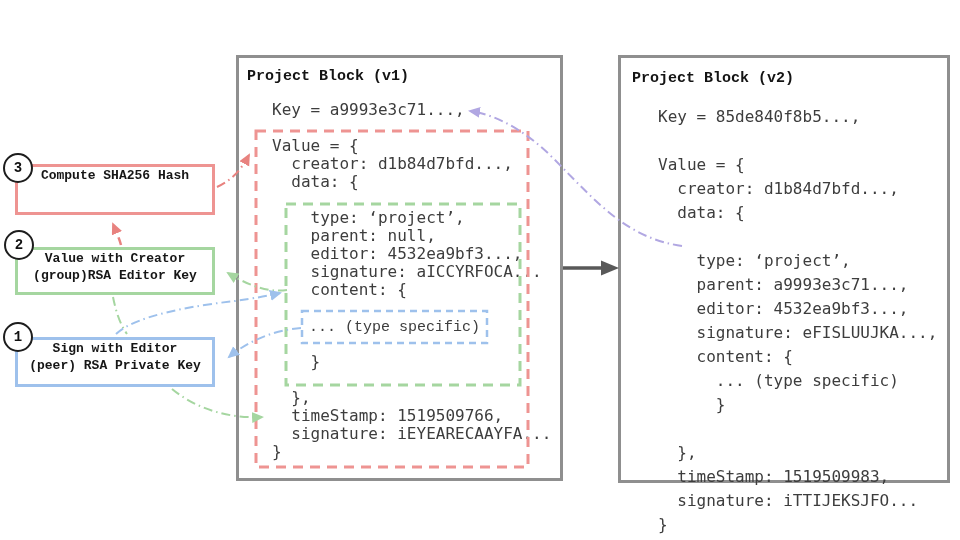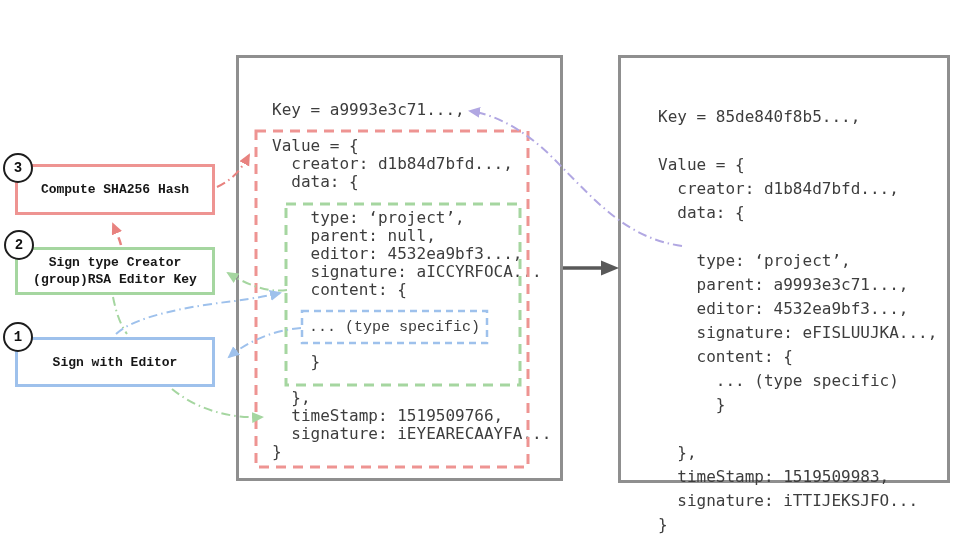--- a/index.html
+++ b/index.html
@@ -8,41 +8,42 @@
 
   
   .block{position:absolute;background:#ffffff;border:3px solid #8f8f8f;box-sizing:border-box;}
   .block-title{position:absolute;font-size:15px;font-weight:bold;color:#141414;white-space:nowrap;}
   .code{position:absolute;white-space:pre;font-size:16px;color:#3d3d3d;margin:0;}
   .code-v1{line-height:18px;}
   .code-v2{line-height:24px;}
 
   
   .step-box{position:absolute;background:#ffffff;border:3px solid;box-sizing:border-box;
-            display:flex;flex-direction:column;align-items:center;justify-content:center;
+            display:flex;flex-direction:column;align-items:center;
             font-size:13px;font-weight:bold;color:#161616;line-height:17px;text-align:center;}
   .step-red{border-color:#ee9492;}
   .step-green{border-color:#a5d6a0;}
   .step-blue{border-color:#9ec1ec;}
 
   .badge{position:absolute;width:30px;height:30px;border-radius:50%;background:#ffffff;
          border:2.5px solid #1d1d1d;box-sizing:border-box;display:flex;align-items:center;
          justify-content:center;font-size:14px;font-weight:bold;color:#111;}
 
   .type-box-label{position:absolute;display:flex;align-items:center;justify-content:center;
                   font-size:15px;color:#3d3d3d;white-space:nowrap;}
 
   .overlay{position:absolute;left:0;top:0;pointer-events:none;}
 </style>
 </head>
 <body>
 
 <div class="stage">
 
   <div class="block" style="left:236px;top:55px;width:327px;height:426px;"></div>
+  <div class="block-title" style="left:247px;top:68px;">Project Block (v1)</div>
   <pre class="code code-v1" style="left:272px;top:101px;">Key = a9993e3c71...,
 
 Value = {
   creator: d1b84d7bfd...,
   data: {
 
     type: ‘project’,
     parent: null,
     editor: 4532ea9bf3...,
     signature: aICCYRFOCA...
@@ -51,20 +52,21 @@
 
 
     }
 
   },
   timeStamp: 1519509766,
   signature: iEYEARECAAYFA...
 }</pre>
 
   <div class="block" style="left:618px;top:55px;width:332px;height:428px;"></div>
+  <div class="block-title" style="left:632px;top:70px;">Project Block (v2)</div>
   <pre class="code code-v2" style="left:658px;top:105px;">Key = 85de840f8b5...,
 
 Value = {
   creator: d1b84d7bfd...,
   data: {
 
     type: ‘project’,
     parent: a9993e3c71...,
     editor: 4532ea9bf3...,
     signature: eFISLUUJKA...,
@@ -74,25 +76,26 @@
 
   },
   timeStamp: 1519509983,
   signature: iTTIJEKSJFO...
 }</pre>
 
   <div class="step-box step-red" style="left:15px;top:164px;width:200px;height:51px;">
     <div>Compute SHA256 Hash</div>
   </div>
   <div class="step-box step-green" style="left:15px;top:247px;width:200px;height:48px;">
-    <div>Sign type Creator</div>
+    <div>Value with Creator</div>
     <div>(group)RSA Editor Key</div>
   </div>
   <div class="step-box step-blue" style="left:15px;top:337px;width:200px;height:50px;">
     <div>Sign with Editor</div>
+    <div>(peer) RSA Private Key</div>
   </div>
 
   <div class="badge" style="left:3px;top:153px;">3</div>
   <div class="badge" style="left:4px;top:230px;">2</div>
   <div class="badge" style="left:3px;top:322px;">1</div>
 
   <div class="type-box-label" style="left:302px;top:311px;width:185px;height:32px;">... (type specific)</div>
 
   <svg class="overlay" width="960" height="540" viewBox="0 0 960 540">
     <defs>

